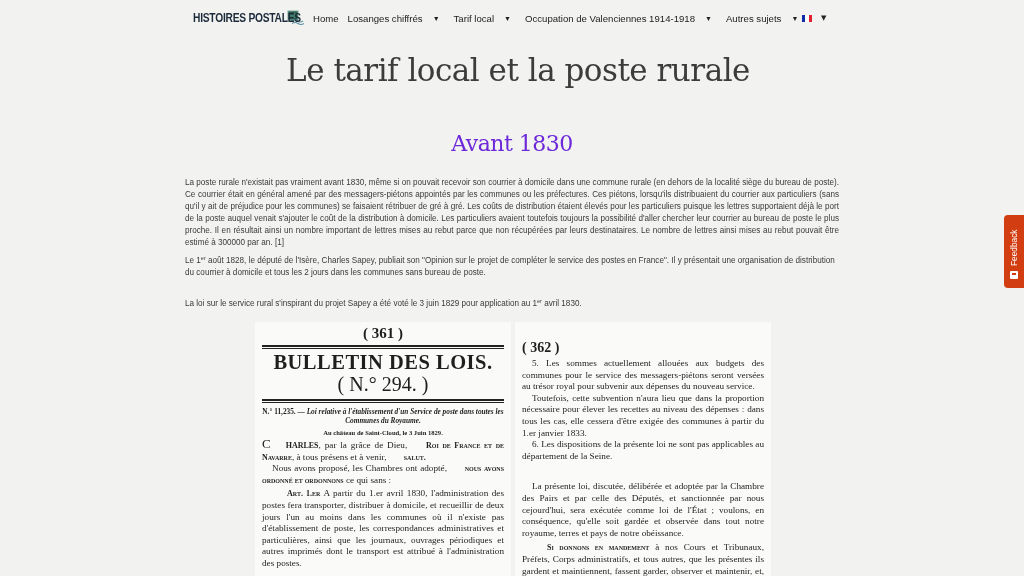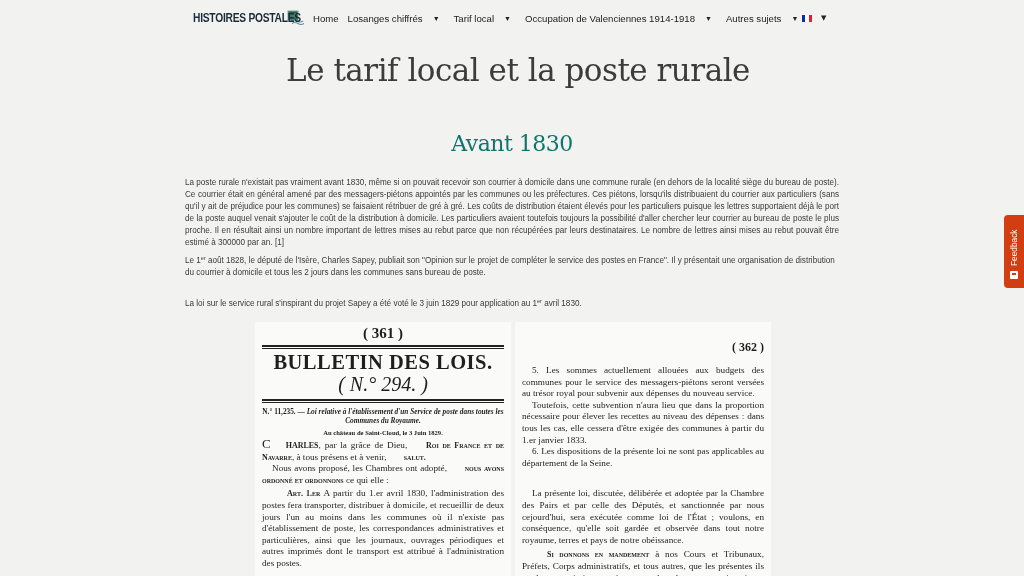--- a/index.html
+++ b/index.html
@@ -39,21 +39,21 @@
 
     
     .page-title {
       position: absolute; top: 52px; left: 6px; width: 1024px; text-align: center;
       font-family: "DejaVu Serif", "Liberation Serif", serif;
       font-size: 31px; color: #3c3c3a; font-weight: normal; letter-spacing: -0.5px;
     }
     .section-title {
       position: absolute; top: 131px; left: 0; width: 1024px; text-align: center;
       font-family: "DejaVu Serif", "Liberation Serif", serif;
-      font-size: 22px; color: #0f766e; font-weight: normal; letter-spacing: -0.5px;
+      font-size: 22px; color: #6d28d9; font-weight: normal; letter-spacing: -0.5px;
     }
     
     .content {
       position: absolute; left: 185px; top: 177px; width: 654px;
       font-family: "Liberation Sans", sans-serif; font-size: 8.15px; line-height: 12.1px; color: #3a3a3a;
     }
     .content p { text-align: justify; }
     .content p.p1 { margin-bottom: 2px; }
     .content p.p2 { margin-bottom: 16px; text-align: left; }
     .content sup { font-size: 5.5px; vertical-align: 3px; }
@@ -65,30 +65,30 @@
       display: flex; gap: 4px; background: #f2f2f1;
     }
     .scan-page {
       background: #fafaf8; flex: 1; height: 100%; overflow: hidden;
       font-family: "Liberation Serif", "DejaVu Serif", serif; color: #1e1e1e;
       padding: 0 7px; position: relative;
     }
     .pg-num { text-align: center; font-size: 15px; font-weight: bold; margin-top: 3px; }
     .rule-thick { border-top: 2px solid #222; border-bottom: 1px solid #222; height: 4px; margin: 3px 0 2px 0; }
     .bulletin { text-align: center; font-size: 20.5px; font-weight: bold; letter-spacing: 0.5px; line-height: 22px; }
-    .bul-no { text-align: center; font-size: 20px; font-weight: normal; line-height: 22px; font-style: italic; }
+    .bul-no { text-align: center; font-size: 20px; font-weight: normal; line-height: 22px; }
     .rule-double { border-top: 2px solid #222; border-bottom: 1px solid #222; height: 4px; margin: 4px 0 4px 0; }
     .law-head { font-size: 7.3px; line-height: 9px; text-align: center; font-style: italic; font-weight: bold; }
     .law-head b { font-style: normal; }
     .law-place { font-size: 6.6px; text-align: center; font-weight: bold; margin: 4px 0 2px 0; }
     .scan-text { font-size: 9.2px; line-height: 11.6px; text-align: justify; }
     .scan-text .indent { text-indent: 10px; }
     .scan-text .sc { font-variant: small-caps; font-weight: bold; font-size: 8px; margin-left: 15px; }
     .big-c { font-size: 13px; }
-    .pg2-num { text-align: right; font-size: 12px; font-weight: bold; margin-top: 18px; margin-bottom: 10px; }
+    .pg2-num { text-align: left; font-size: 14px; font-weight: bold; margin-top: 18px; margin-bottom: 2px; }
 
     
     .feedback {
       position: absolute; left: 1004px; top: 215px; width: 20px; height: 73px;
       background: #d23d11; border-radius: 4px 0 0 4px; cursor: pointer;
     }
     .feedback-label {
       position: absolute; left: 0px; top: 8px; width: 20px; height: 50px;
       writing-mode: vertical-rl; transform: rotate(180deg);
       color: #fff; font-family: "Liberation Sans", sans-serif; font-size: 8.3px;
@@ -163,21 +163,21 @@
   <div class="scan-page">
     <div class="pg-num">( 361 )</div>
     <div class="rule-thick"></div>
     <div class="bulletin">BULLETIN DES LOIS.</div>
     <div class="bul-no">( N.° 294. )</div>
     <div class="rule-double"></div>
     <div class="law-head"><b>N.° 11,235. —</b> <span>Loi relative à l'établissement d'un Service de poste dans toutes les Communes du Royaume.</span></div>
     <div class="law-place">Au château de Saint-Cloud, le 3 Juin 1829.</div>
     <div class="scan-text">
       <div><span class="big-c">C</span><span class="sc">HARLES</span><span>, par la grâce de Dieu, </span><span class="sc">Roi de France et de Navarre</span><span>, à tous présens et à venir, </span><span class="sc">salut.</span></div>
-      <div class="indent"><span>Nous avons proposé, les Chambres ont adopté, </span><span class="sc">nous avons ordonné et ordonnons</span><span> ce qui elle :</span></div>
+      <div class="indent"><span>Nous avons proposé, les Chambres ont adopté, </span><span class="sc">nous avons ordonné et ordonnons</span><span> ce qui sans :</span></div>
       <div class="indent" style="margin-top:2px"><span class="sc">Art. 1.er</span><span> A partir du 1.er avril 1830, l'administration des postes fera transporter, distribuer à domicile, et recueillir de deux jours l'un au moins dans les communes où il n'existe pas d'établissement de poste, les correspondances administratives et particulières, ainsi que les journaux, ouvrages périodiques et autres imprimés dont le transport est attribué à l'administration des postes.</span></div>
     </div>
   </div>
   <div class="scan-page">
     <div class="pg2-num">( 362 )</div>
     <div class="scan-text">
       <div class="indent"><span>5. Les sommes actuellement allouées aux budgets des communes pour le service des messagers-piétons seront versées au trésor royal pour subvenir aux dépenses du nouveau service.</span></div>
       <div class="indent"><span>Toutefois, cette subvention n'aura lieu que dans la proportion nécessaire pour élever les recettes au niveau des dépenses : dans tous les cas, elle cessera d'être exigée des communes à partir du 1.er janvier 1833.</span></div>
       <div class="indent"><span>6. Les dispositions de la présente loi ne sont pas applicables au département de la Seine.</span></div>
       <div class="indent" style="margin-top:19px"><span>La présente loi, discutée, délibérée et adoptée par la Chambre des Pairs et par celle des Députés, et sanctionnée par nous cejourd'hui, sera exécutée comme loi de l'État ; voulons, en conséquence, qu'elle soit gardée et observée dans tout notre royaume, terres et pays de notre obéissance.</span></div>

